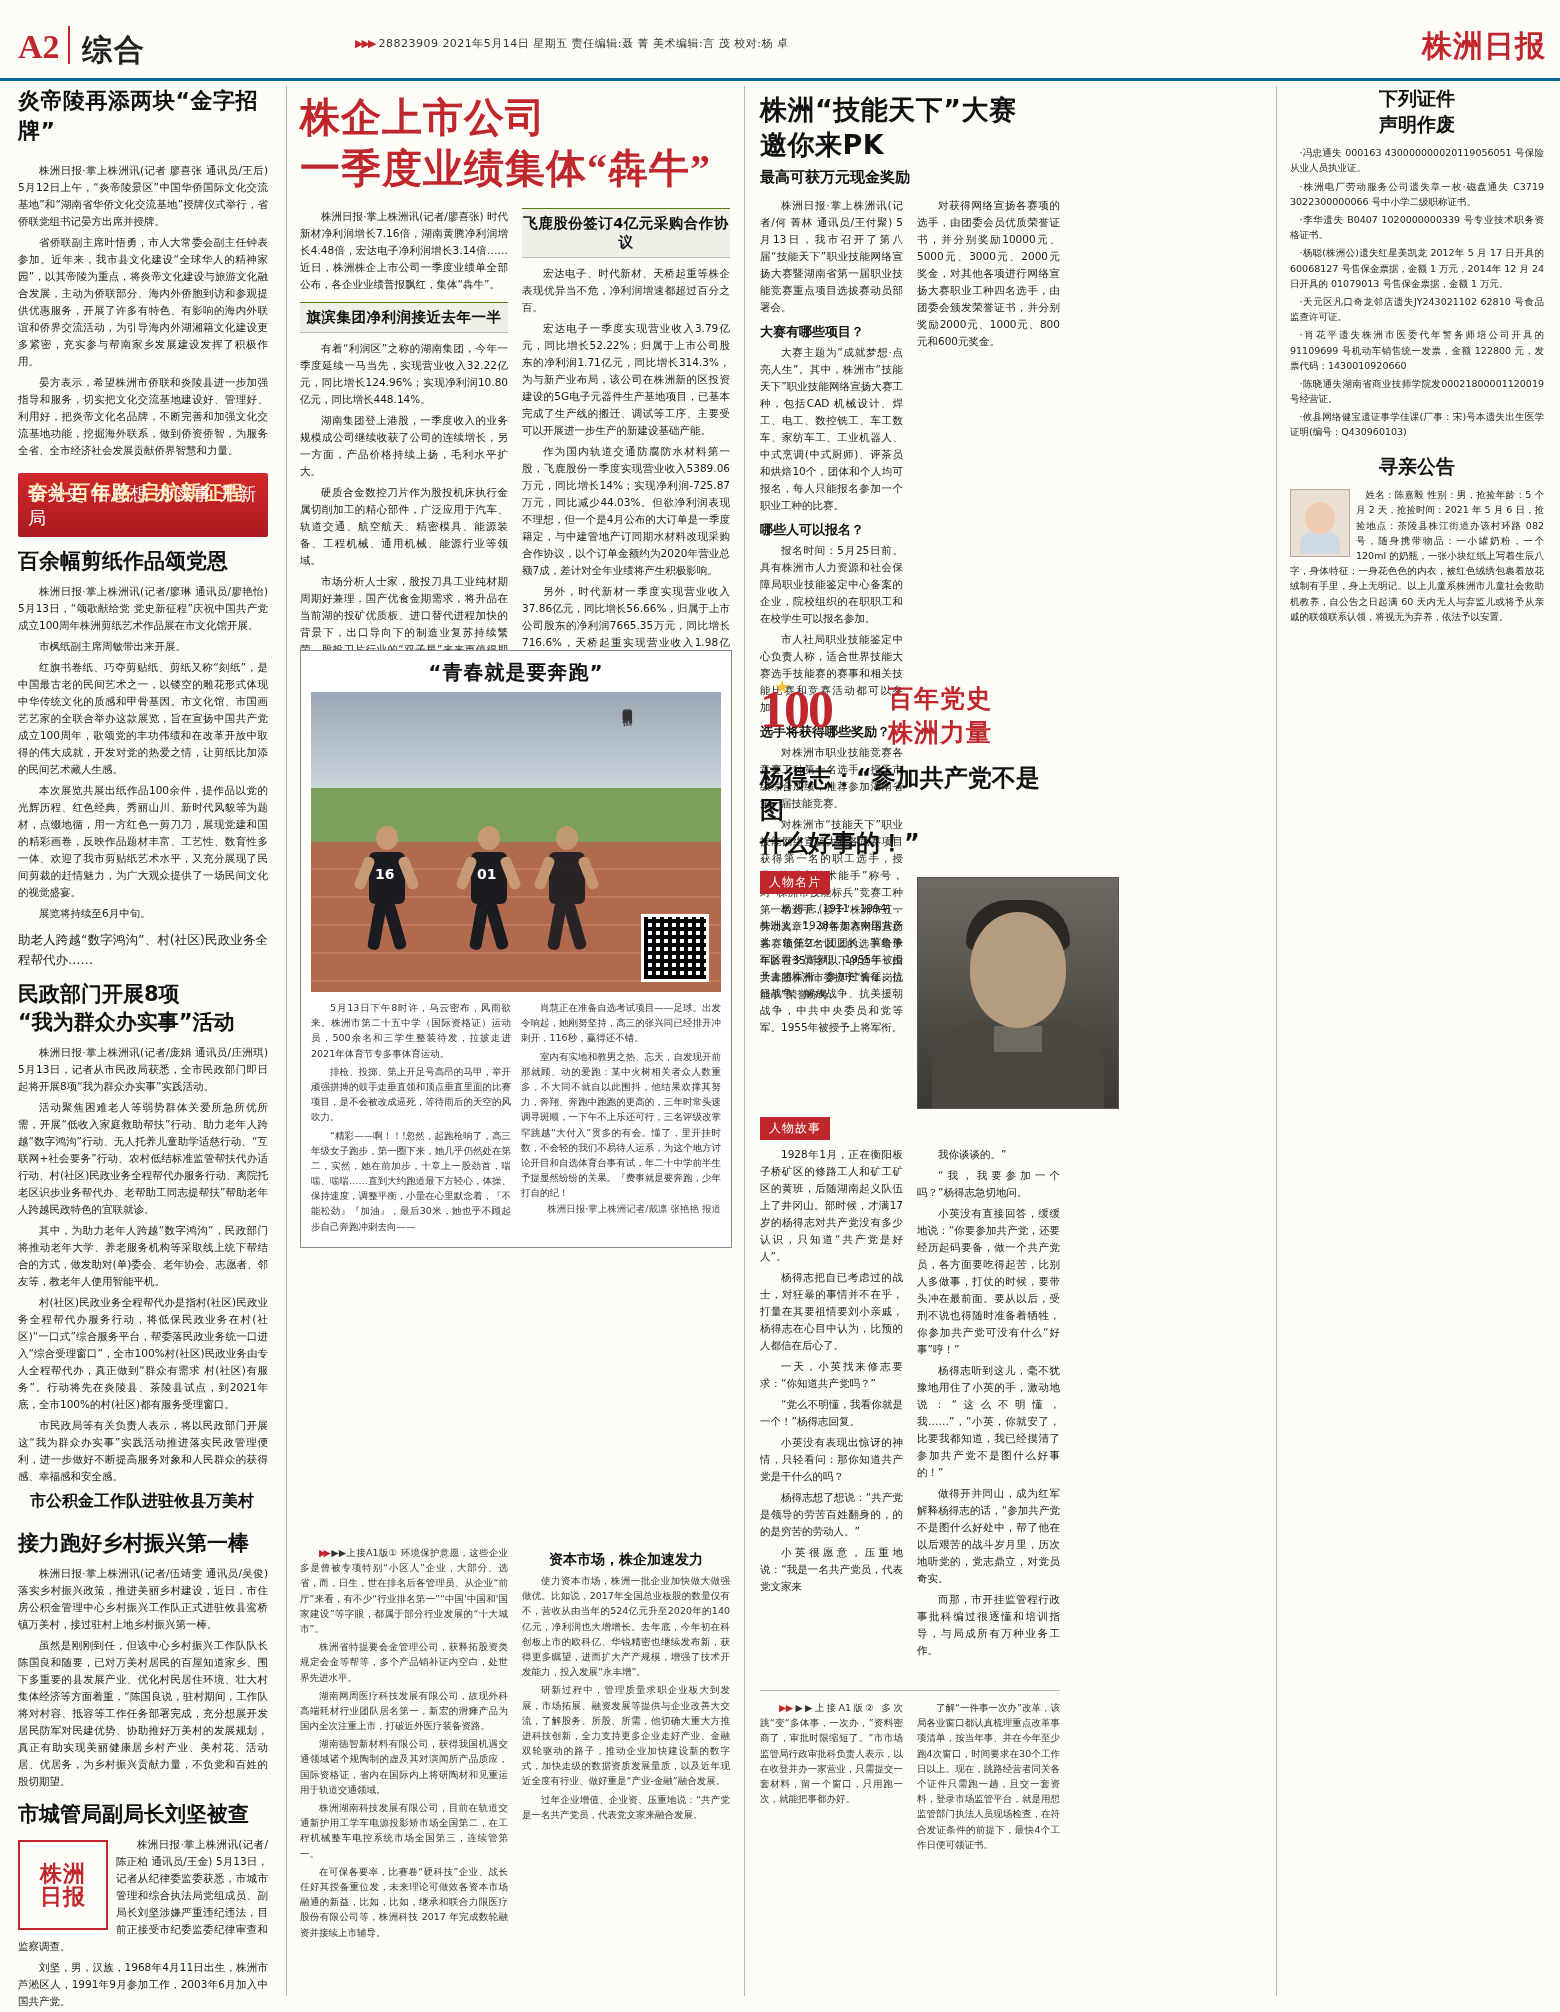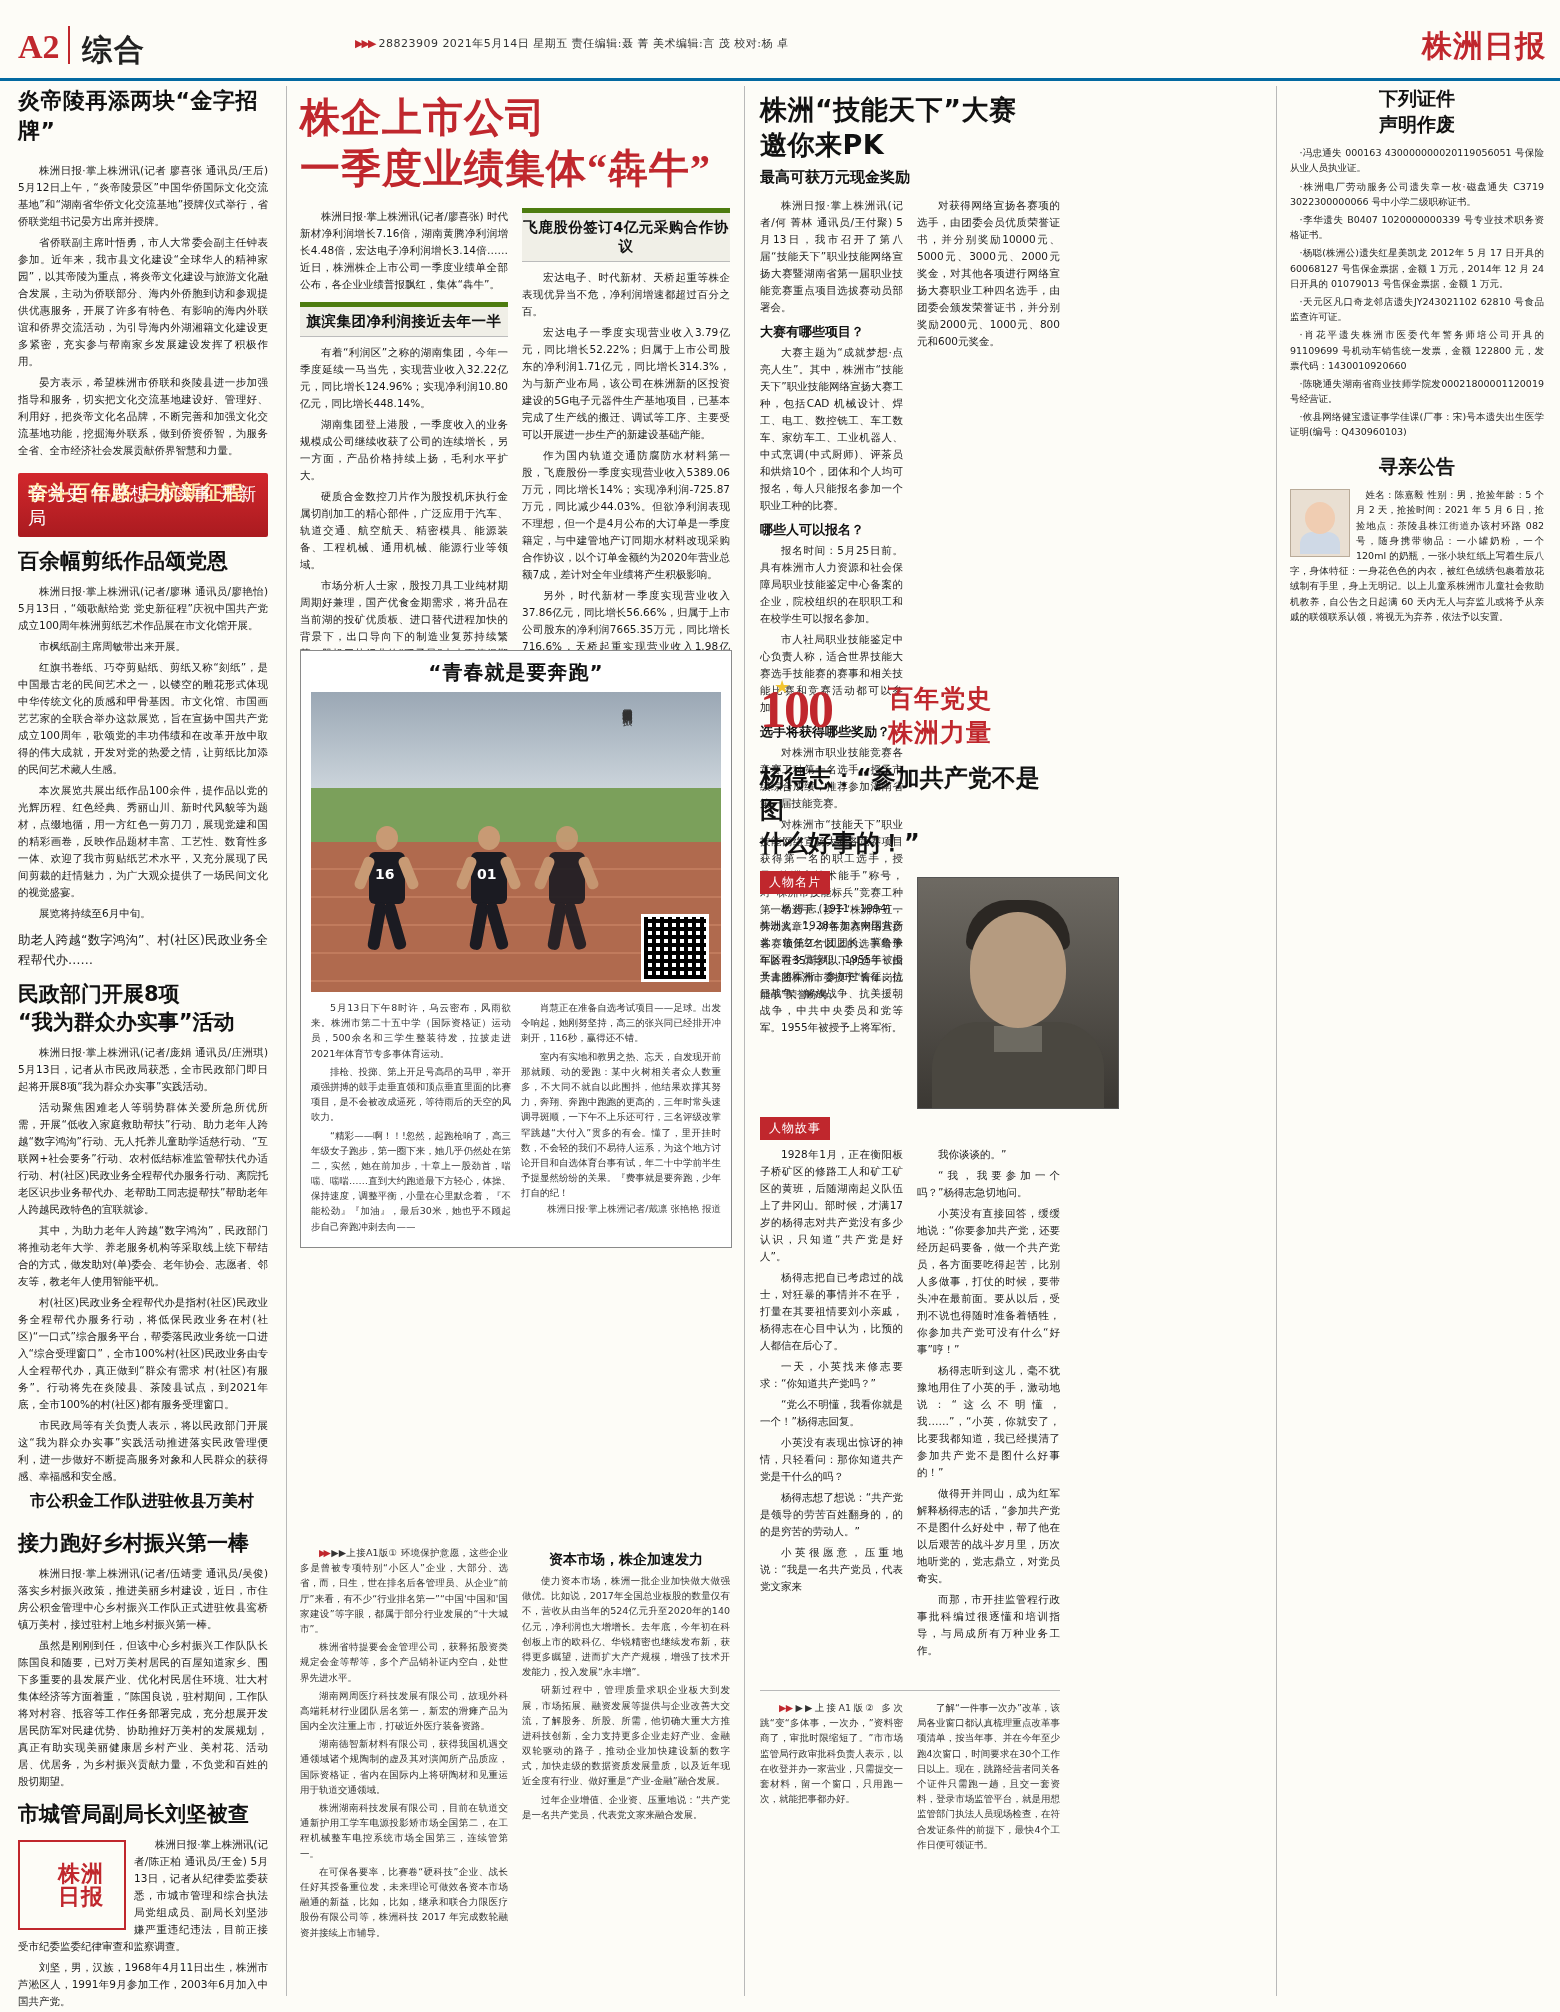--- a/index.html
+++ b/index.html
@@ -31,27 +31,27 @@
   #left-col{left:18px;top:86px;width:250px;}
   .h-left{font-size:22px;font-weight:bold;letter-spacing:.5px;margin-bottom:16px;}
   .h-left2{font-size:21px;font-weight:bold;margin:10px 0 8px;}
 
   .banner{width:250px;height:64px;background:linear-gradient(180deg,#d2272c,#aa1b20);border-radius:2px;position:relative;margin:14px 0 10px;}
   .banner .b1{position:absolute;top:6px;left:10px;color:#ffe9a8;font-size:20px;font-weight:bold;letter-spacing:1px;font-family:"Liberation Serif",serif;}
   .banner .b2{position:absolute;bottom:7px;left:10px;color:#fff;font-size:18px;letter-spacing:1px;}
 
   .kicker{font-size:12.5px;color:#222;line-height:1.6;margin:8px 0 2px;text-align:justify;}
 
-  .seal{width:86px;height:86px;border:2px solid #c0272d;color:#c0272d;font-size:22px;font-weight:bold;display:flex;align-items:center;justify-content:center;float:left;margin:4px 8px 4px 0;font-family:"Liberation Serif",serif;line-height:1.05;letter-spacing:1px;padding-left:18px;}
+  .seal{width:86px;height:86px;border:2px solid #c0272d;color:#c0272d;font-size:22px;font-weight:bold;display:flex;align-items:center;justify-content:center;float:left;margin:4px 8px 4px 0;font-family:"Liberation Serif",serif;line-height:1.05;letter-spacing:1px;}
 
   
   #main-head{left:300px;top:92px;width:430px;}
   .mh{font-size:40px;font-weight:bold;color:#c0272d;line-height:1.28;letter-spacing:1px;font-family:"Liberation Serif",serif;}
 
-  .subhead{background:#f0efe7;border-top:5px solid #4d7c0f;border-bottom:1px solid #bbb;font-size:14.5px;font-weight:bold;text-align:center;padding:5px 0;margin:9px 0 7px;letter-spacing:.5px;}
+  .subhead{background:#f0efe7;border-top:1px solid #4d7c0f;border-bottom:1px solid #bbb;font-size:14.5px;font-weight:bold;text-align:center;padding:5px 0;margin:9px 0 7px;letter-spacing:.5px;}
 
   
   .photobox{position:absolute;left:300px;top:650px;width:430px;border:1px solid #8a8a8a;background:#fff;}
   .photo-title{text-align:center;font-size:20px;font-weight:bold;padding:8px 0 6px;letter-spacing:1px;}
   .photo-img{margin:0 10px;height:300px;position:relative;overflow:hidden;background:linear-gradient(#cfe0ef,#e8eef2);}
   .track{position:absolute;left:0;right:0;bottom:0;height:150px;background:repeating-linear-gradient(180deg,#b06a4e 0 26px,#c17b5d 26px 28px);}
   .field{position:absolute;left:0;right:0;top:96px;height:62px;background:#7ba05b;}
   .stand{position:absolute;left:0;right:0;top:0;height:96px;background:linear-gradient(#9aa7b4,#cbd4db);}
   .runner{position:absolute;bottom:26px;width:56px;height:150px;}
   .runner .torso{position:absolute;top:36px;left:10px;width:36px;height:52px;background:#1b1b22;border-radius:6px;}

